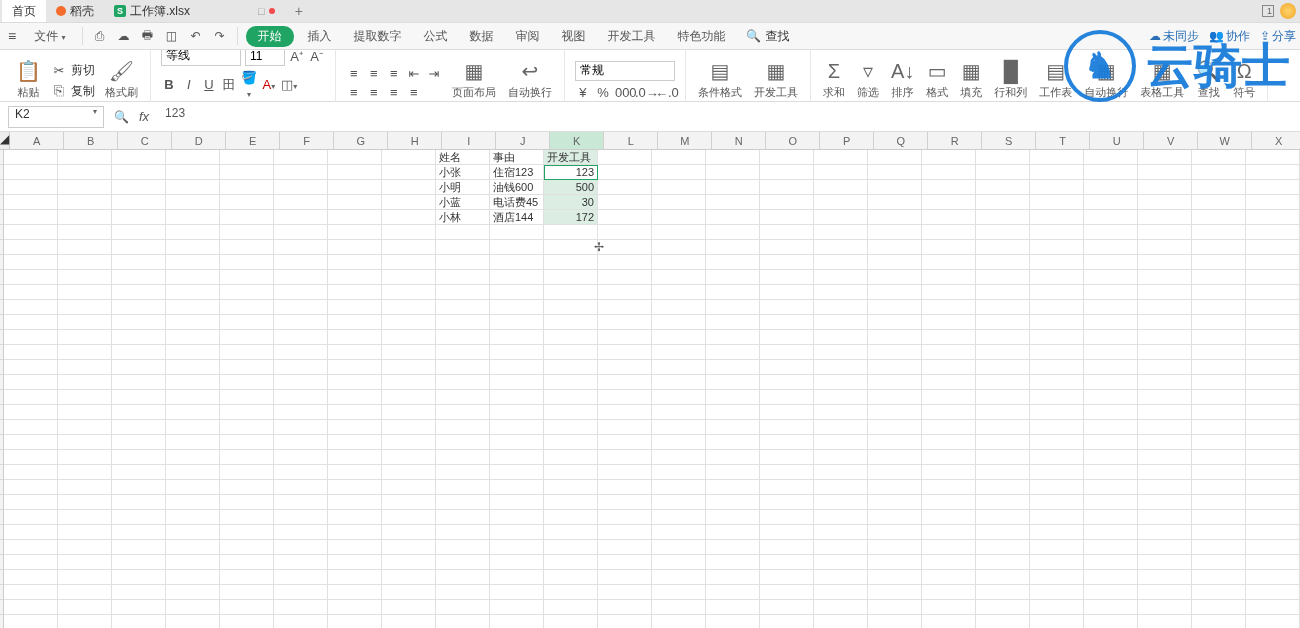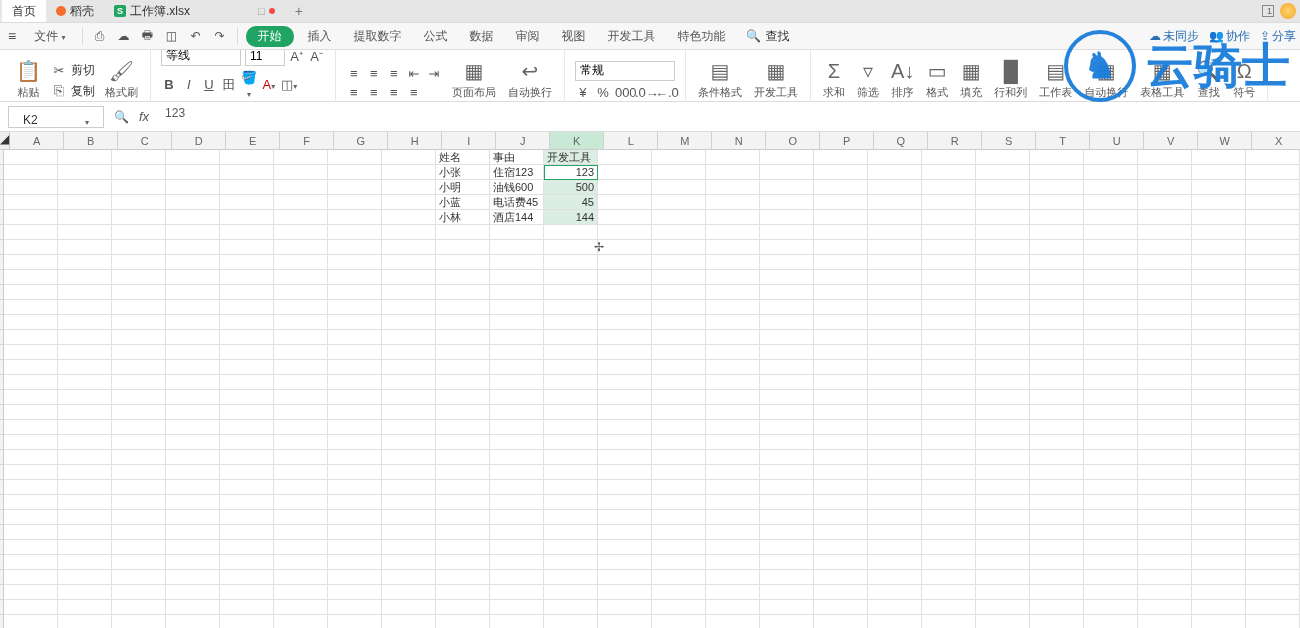--- a/index.html
+++ b/index.html
@@ -29,21 +29,21 @@
   .rgroup .big .ic { font-size:20px; color:#666;}
   .rgroup .stack { display:flex; flex-direction:column; gap:4px; padding:2px 4px;}
   .rgroup .row { display:flex; align-items:center; gap:4px;}
   .rgroup .row .ic { font-size:13px; color:#555; width:16px; text-align:center;}
   .font-select, .size-select { border:1px solid #ccc; height:20px; font-size:12px; padding:0 4px; background:#fff;}
   .font-select { width:80px;}
   .size-select { width:40px;}
   .num-select { border:1px solid #ccc; height:20px; font-size:12px; width:100px; padding:0 4px;}
   .caret { font-size:8px; color:#666;}
   .namebox-row { height:30px; border-bottom:1px solid #dcdcdc; display:flex; align-items:center; padding:0 8px; gap:10px;}
-  .namebox { width:96px; height:22px; border:1px solid #ccc; padding:0 14px; display:flex; align-items:flex-end; justify-content:space-between; font-size:12px;}
+  .namebox { width:96px; height:22px; border:1px solid #ccc; padding:0 6px; display:flex; align-items:flex-start; justify-content:space-between; font-size:12px;}
   .fx { color:#555; font-style:italic; font-size:13px;}
   .formula { flex:1; height:22px; padding:0 6px; color:#555;}
   .grid-wrap { position:relative; }
   .colhead { display:flex; height:18px; background:#f3f3f3; border-bottom:1px solid #ccc;}
   .corner { width:14px; border-right:1px solid #ccc; background:#eee;}
   .ch { border-right:1px solid #d0d0d0; text-align:center; font-size:11px; color:#666; line-height:18px; flex-shrink:0;}
   .ch.sel { background:#c9e8d6;}
   .rows { }
   .row-r { display:flex; height:15px;}
   .rh { width:14px; border-right:1px solid #ccc; border-bottom:1px solid #d8d8d8; background:#f3f3f3; text-align:center; font-size:10px; color:#666; line-height:15px;}
@@ -386,21 +386,21 @@
         <div class="cell" style="width: 54px;"></div>
         <div class="cell" style="width: 54px;"></div>
         <div class="cell" style="width: 54px;"></div>
         <div class="cell" style="width: 54px;"></div>
         <div class="cell" style="width: 54px;"></div>
         <div class="cell" style="width: 54px;"></div>
         <div class="cell" style="width: 54px;"></div>
         <div class="cell" style="width: 54px;"></div>
         <div class="cell" style="width: 54px;">小蓝</div>
         <div class="cell" style="width: 54px;">电话费45</div>
-        <div class="cell sel ra" style="width: 54px;">45</div>
+        <div class="cell sel ra" style="width: 54px;">30</div>
         <div class="cell" style="width: 54px;"></div>
         <div class="cell" style="width: 54px;"></div>
         <div class="cell" style="width: 54px;"></div>
         <div class="cell" style="width: 54px;"></div>
         <div class="cell" style="width: 54px;"></div>
         <div class="cell" style="width: 54px;"></div>
         <div class="cell" style="width: 54px;"></div>
         <div class="cell" style="width: 54px;"></div>
         <div class="cell" style="width: 54px;"></div>
         <div class="cell" style="width: 54px;"></div>
@@ -413,21 +413,21 @@
         <div class="cell" style="width: 54px;"></div>
         <div class="cell" style="width: 54px;"></div>
         <div class="cell" style="width: 54px;"></div>
         <div class="cell" style="width: 54px;"></div>
         <div class="cell" style="width: 54px;"></div>
         <div class="cell" style="width: 54px;"></div>
         <div class="cell" style="width: 54px;"></div>
         <div class="cell" style="width: 54px;"></div>
         <div class="cell" style="width: 54px;">小林</div>
         <div class="cell" style="width: 54px;">酒店144</div>
-        <div class="cell sel ra" style="width: 54px;">144</div>
+        <div class="cell sel ra" style="width: 54px;">172</div>
         <div class="cell" style="width: 54px;"></div>
         <div class="cell" style="width: 54px;"></div>
         <div class="cell" style="width: 54px;"></div>
         <div class="cell" style="width: 54px;"></div>
         <div class="cell" style="width: 54px;"></div>
         <div class="cell" style="width: 54px;"></div>
         <div class="cell" style="width: 54px;"></div>
         <div class="cell" style="width: 54px;"></div>
         <div class="cell" style="width: 54px;"></div>
         <div class="cell" style="width: 54px;"></div>

